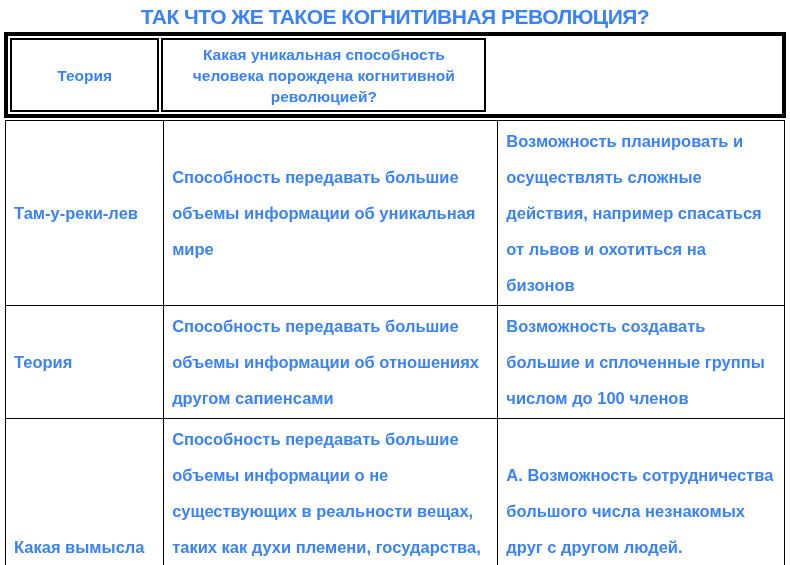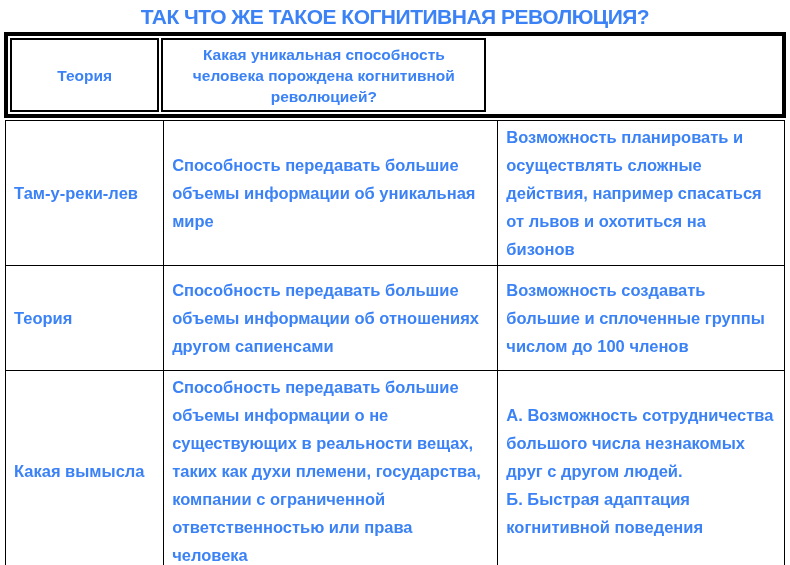--- a/index.html
+++ b/index.html
@@ -50,21 +50,21 @@
     width: 780px;
     margin: 2px 5px 0 5px;
     border-collapse: collapse;
     table-layout: fixed;
     border-bottom: 6px solid #000;
   }
   .body-table td {
     border: 1.5px solid #000;
     vertical-align: middle;
     font-size: 16.5px;
-    line-height: 28px;
+    line-height: 36px;
     padding: 2px 8px;
     overflow: hidden;
   }
   .body-table tr:nth-child(1) { height: 132px; }
   .body-table tr:nth-child(2) { height: 105px; }
   .body-table tr:nth-child(3) { height: 196px; }
   .col-theory    { width: 20.3%; }
   .col-ability   { width: 42.9%; }
   .col-advant    { width: 36.8%; }
   td.advantages  { white-space: pre-line; }

